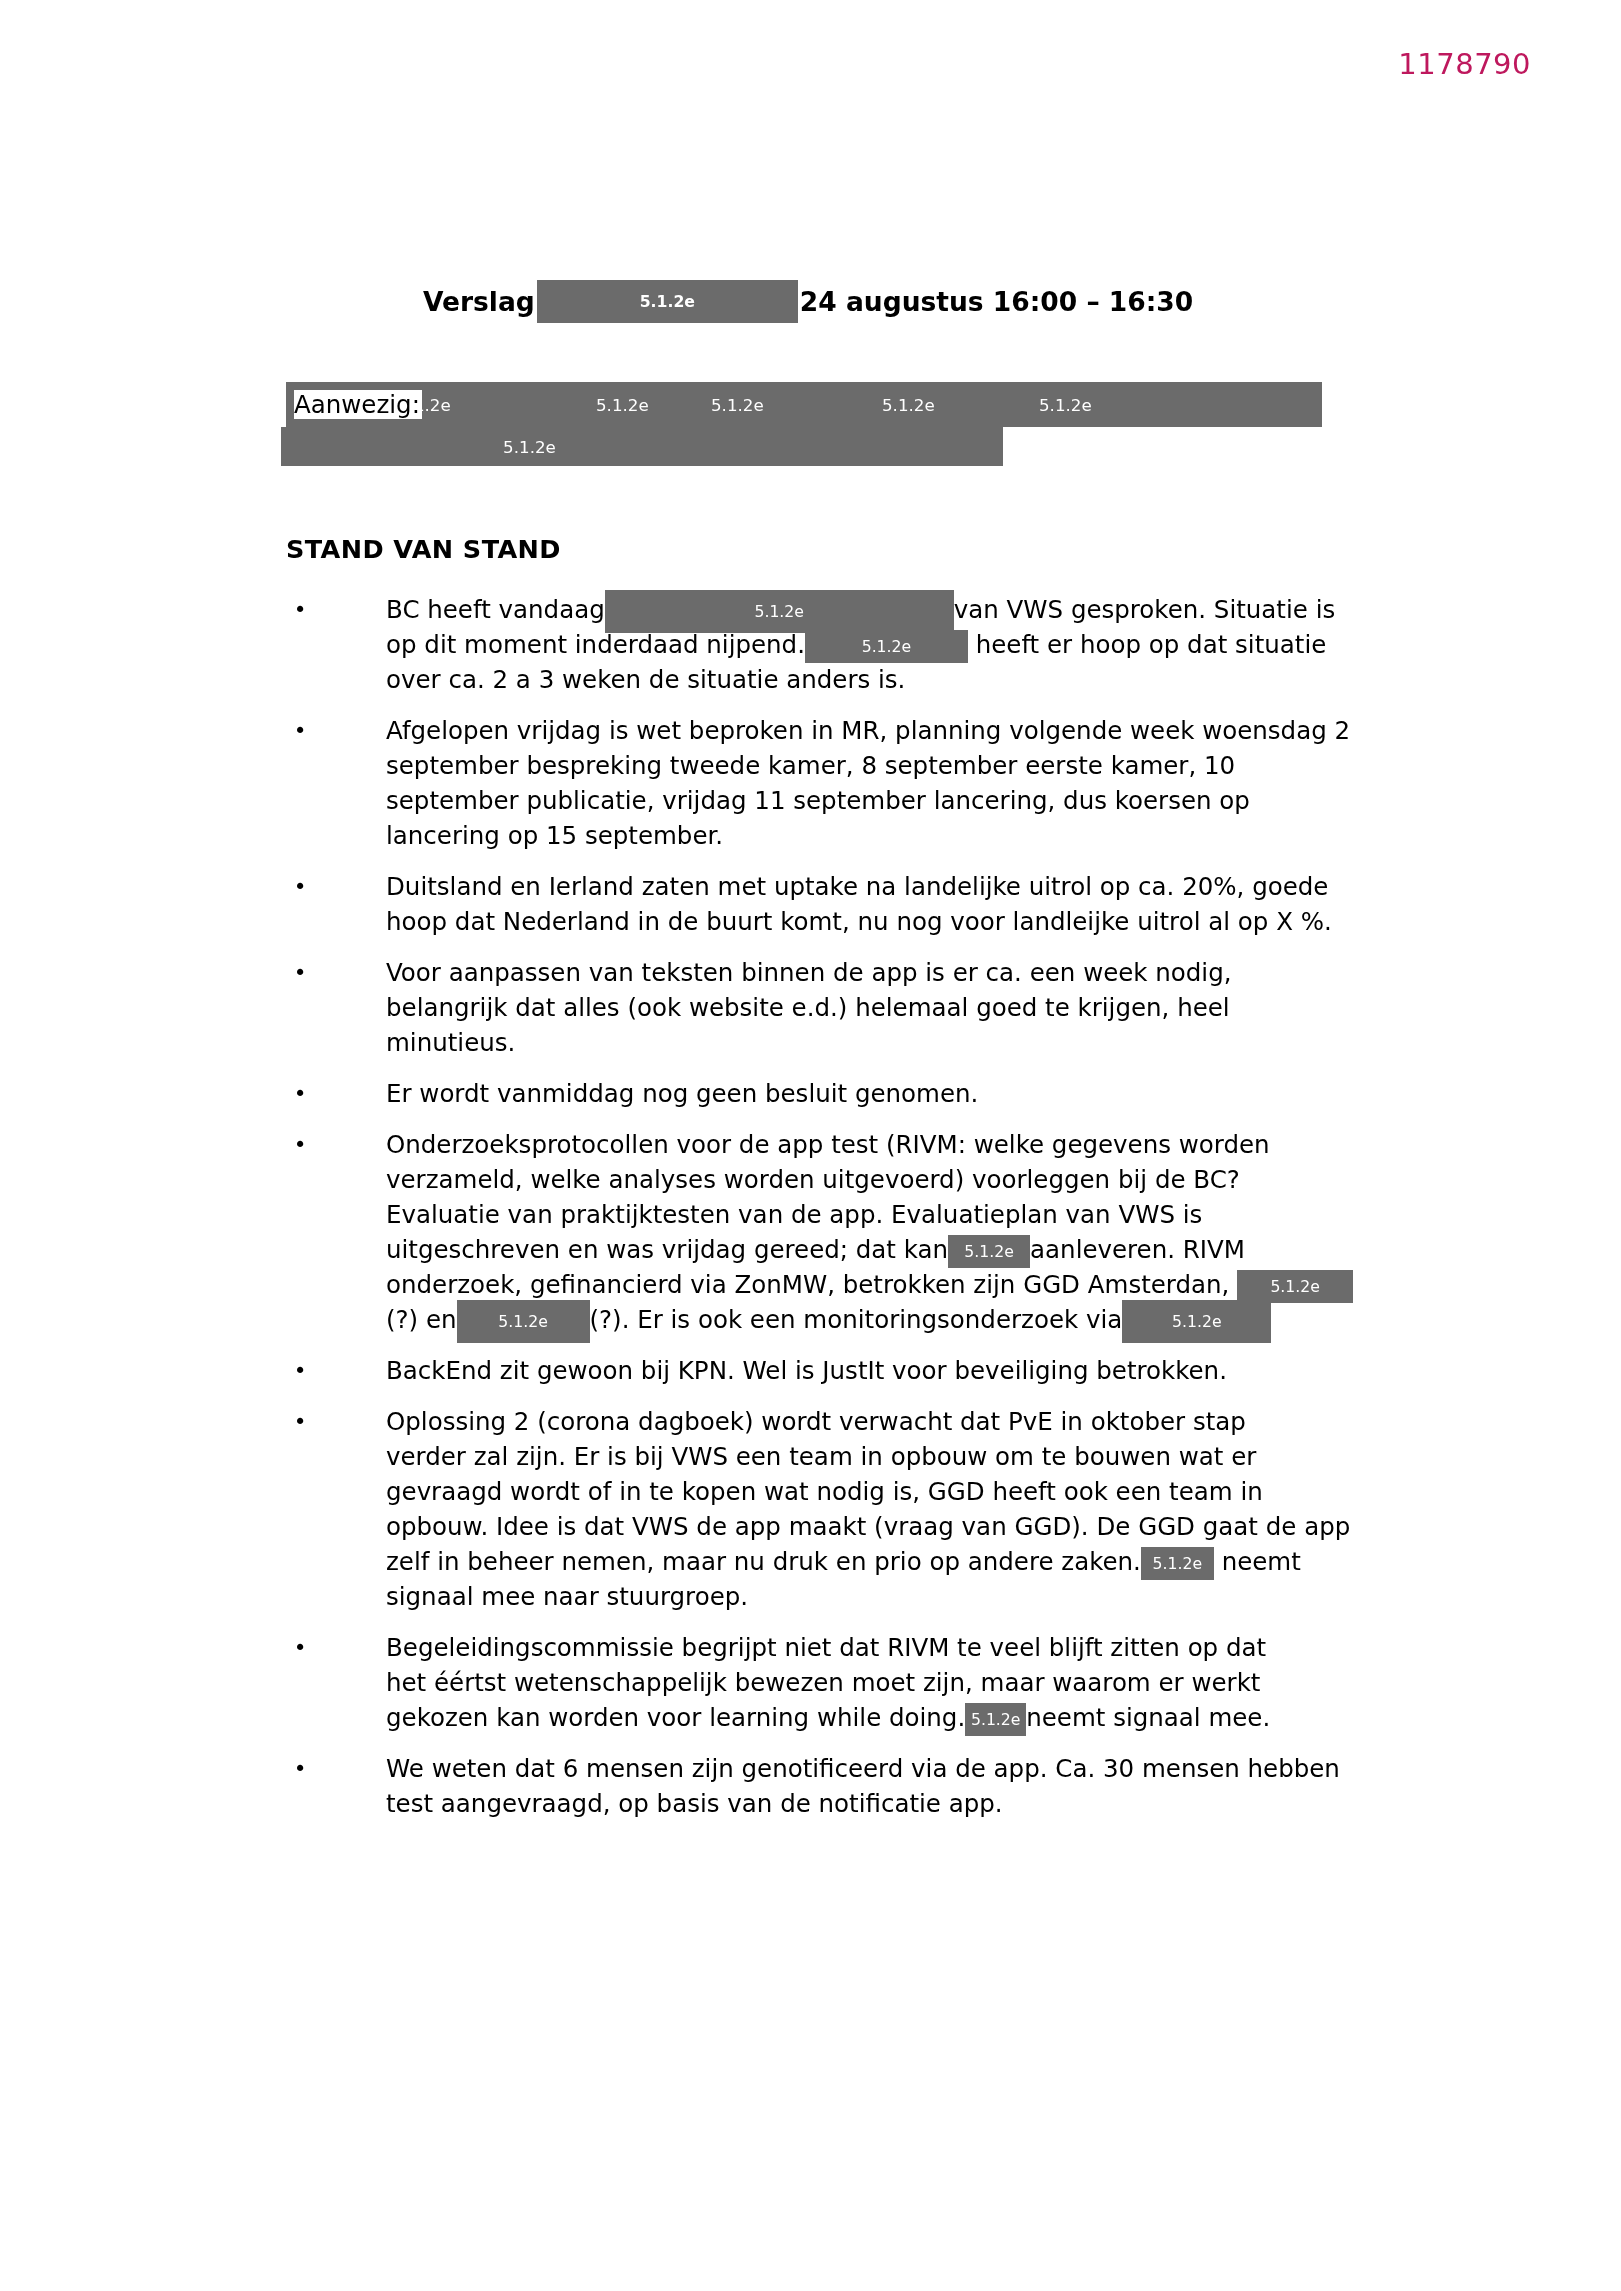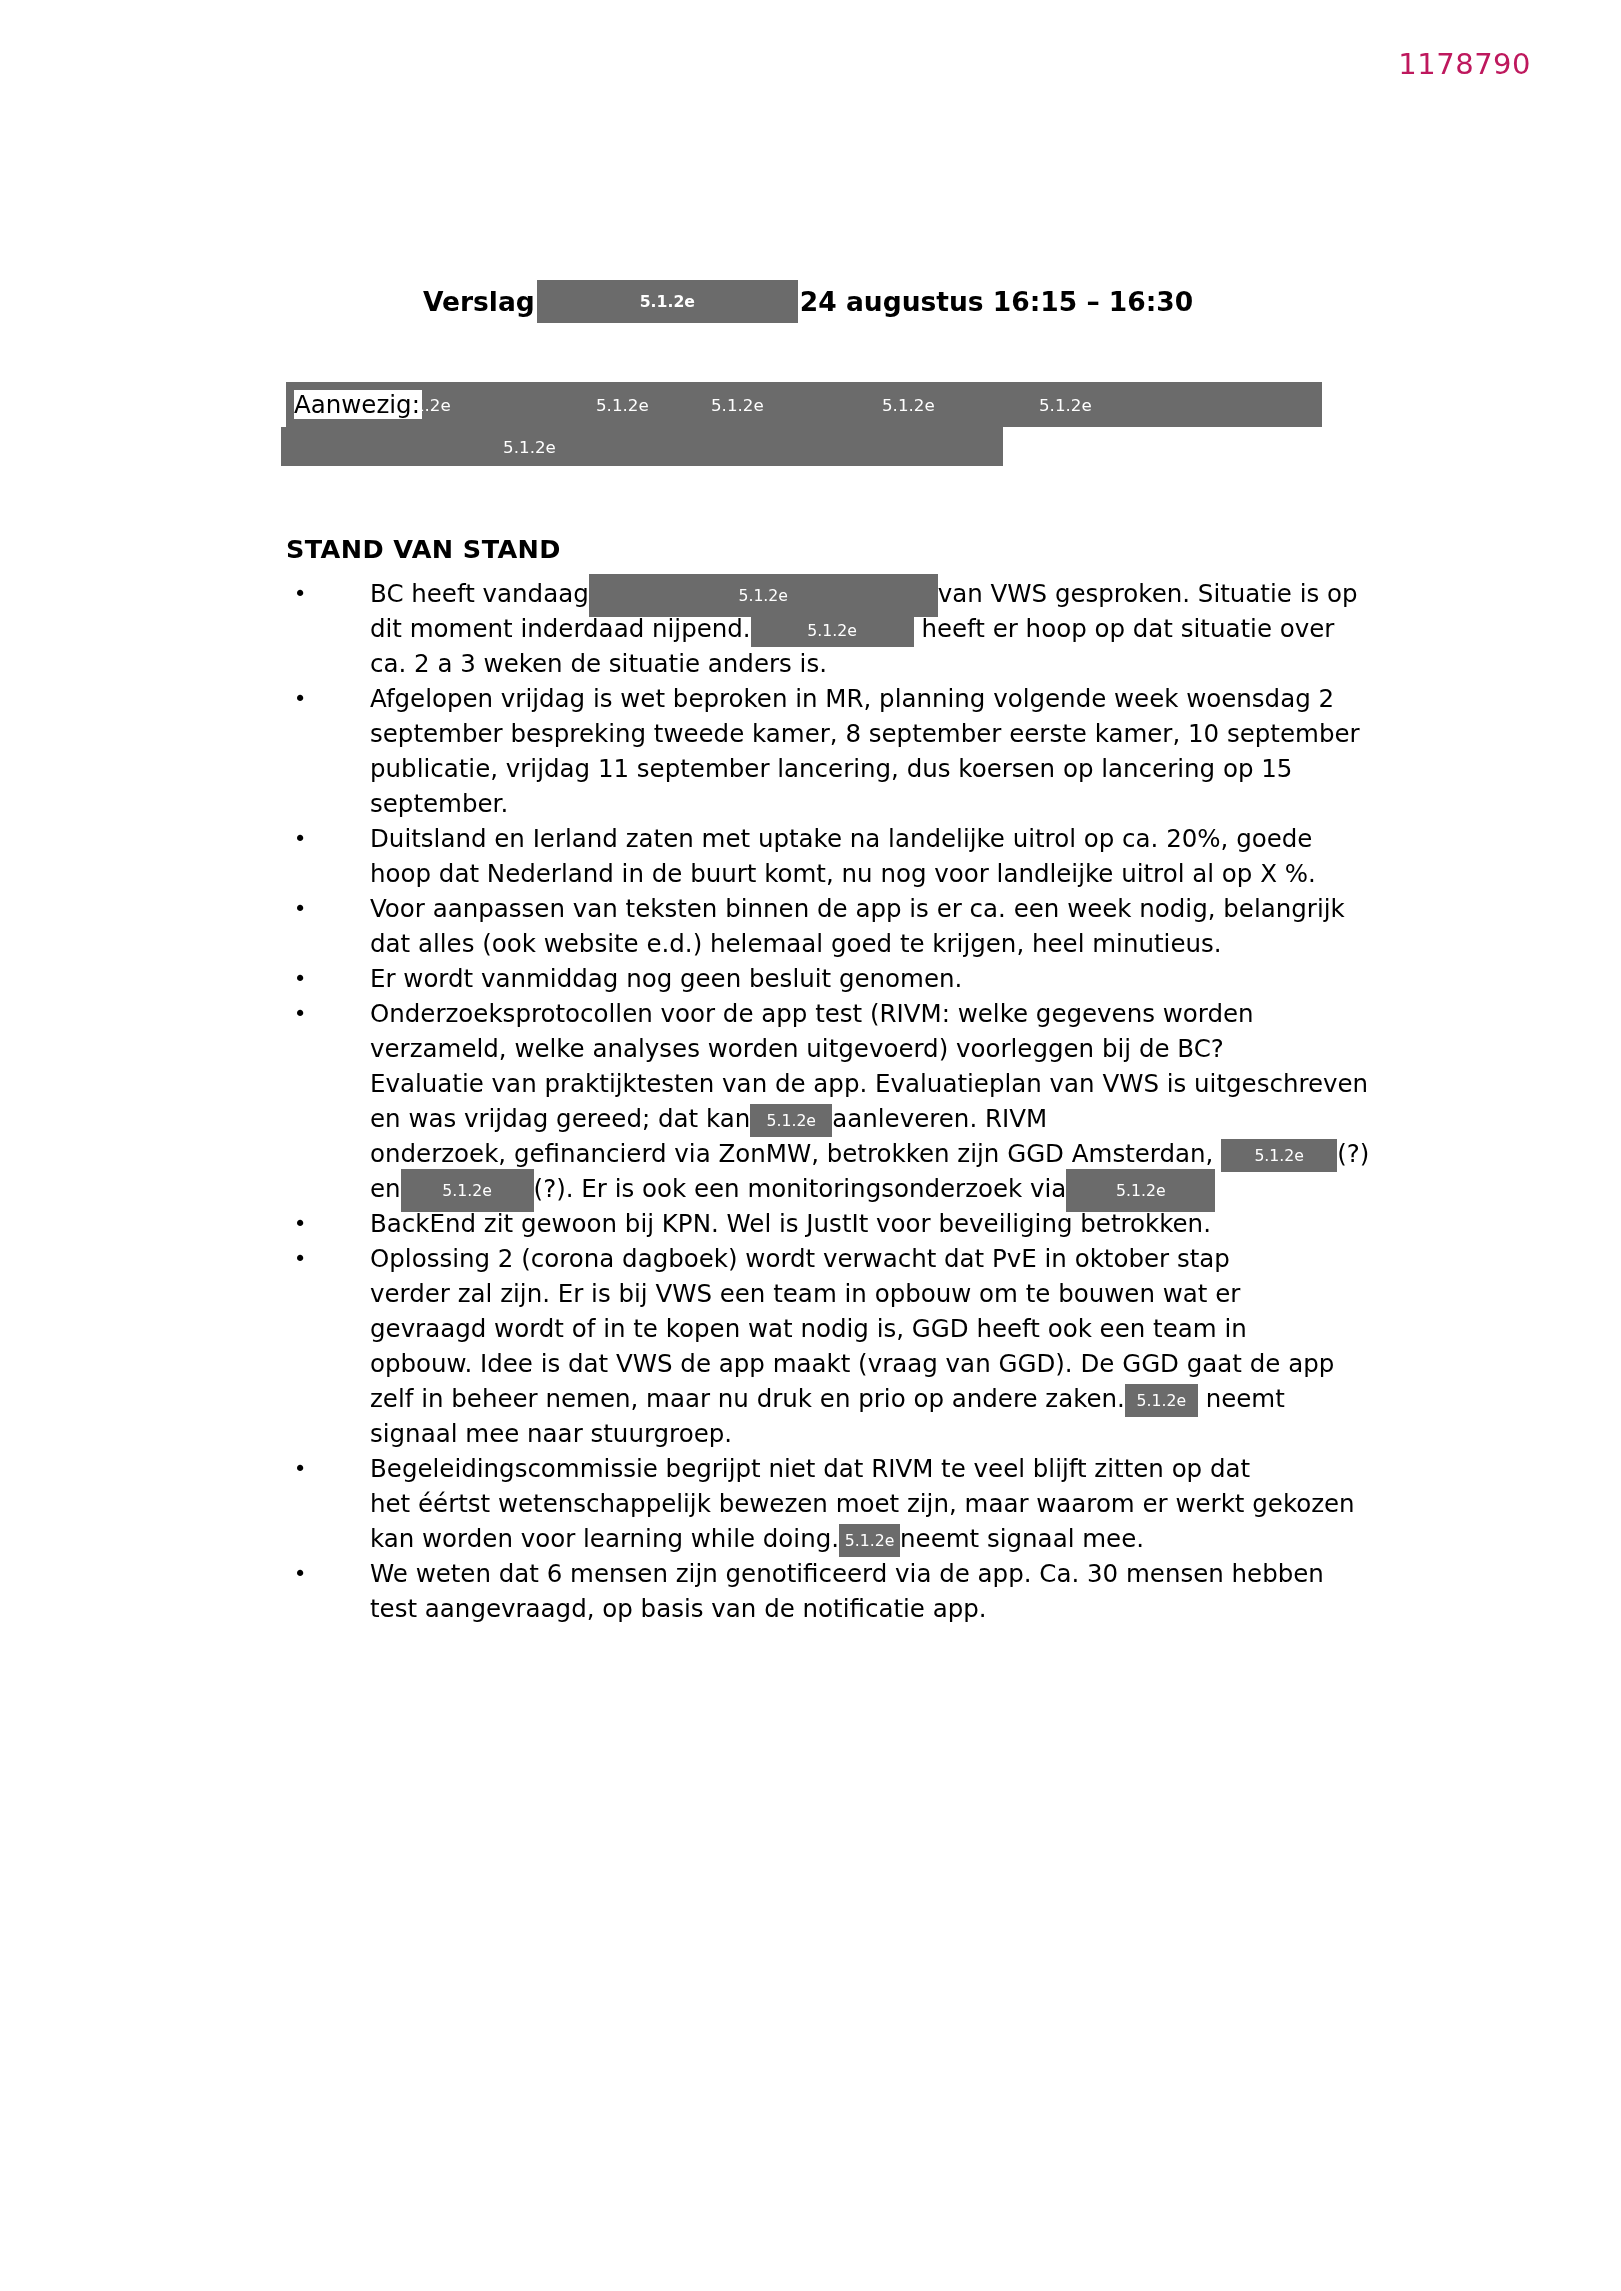--- a/index.html
+++ b/index.html
@@ -141,21 +141,21 @@
   .bullet::before {
     content: "\2022";
     position: absolute;
     left: 7.8px;
     top: 0;
     font-size: 21.6px;
     line-height: 35px;
     color: #000;
   }
   .bullet p {
-    margin: 0;
+    margin: 16px;
     text-align: left;
   }
 
   
   .ir {
     display: inline-block;
     background: #6b6b6b;
     color: #fff;
     position: relative;
     vertical-align: middle;
@@ -184,21 +184,21 @@
 
 <div class="page">
 
   <div class="doc-number">1178790</div>
 
   <div class="title-line">
     <span>Verslag</span>
     <span class="redact">
       <span>5.1.2e</span>
     </span>
-    <span>24 augustus 16:15 – 16:30</span>
+    <span>24 augustus 16:00 – 16:30</span>
   </div>
 
   <div class="aanwezig">
     <div class="aanwezig-row1">
       <span class="rtag" style="left:112px;">5.1.2e</span>
       <span class="rtag" style="left:310px;">5.1.2e</span>
       <span class="rtag" style="left:425px;">5.1.2e</span>
       <span class="rtag" style="left:596px;">5.1.2e</span>
       <span class="rtag" style="left:753px;">5.1.2e</span>
     </div>

